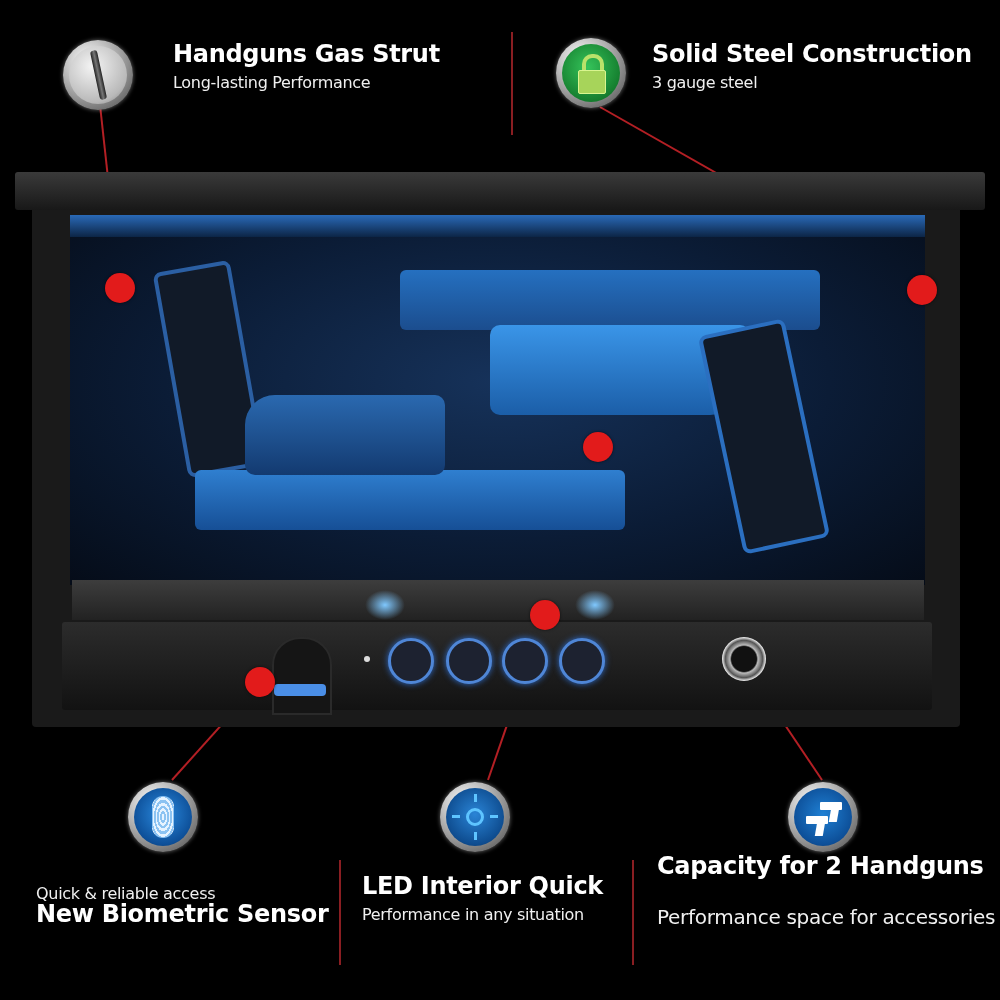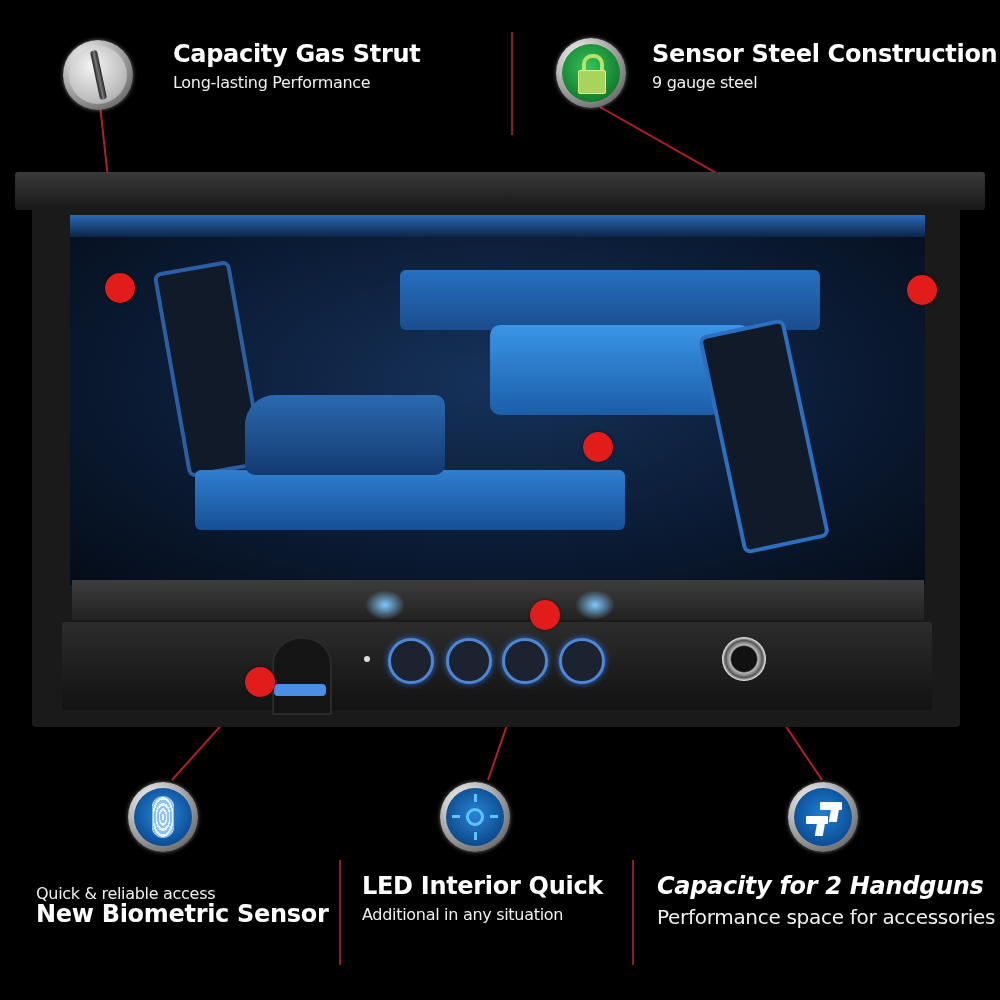--- a/index.html
+++ b/index.html
@@ -39,33 +39,33 @@
   </g>
 </svg>
 
 <div class="divider" style="left:511px; top:32px; height:103px;"></div>
 
 <div class="badge" style="left:63px; top:40px;">
   <div class="inner" style="background:radial-gradient(circle at 40% 35%, #f4f4f4, #b9b9b9 70%, #777);">
     <div style="position:absolute; left:26px; top:4px; width:7px; height:50px; background:linear-gradient(90deg,#222,#777,#222); transform:rotate(-12deg); border-radius:3px;"></div>
   </div>
 </div>
-<div class="abs title" style="left:173px; top:40px;">Capacity Gas Strut</div>
+<div class="abs title" style="left:173px; top:40px;">Handguns Gas Strut</div>
 <div class="abs sub" style="left:173px; top:73px;">Long-lasting Performance</div>
 
 <div class="badge" style="left:556px; top:38px;">
   <div class="inner" style="background:radial-gradient(circle at 45% 40%, #35c35a, #137a2c 75%, #0a4a1a);">
     <div style="position:absolute; left:16px; top:10px; width:26px; height:38px;">
       <div style="position:absolute; left:4px; top:0; width:14px; height:14px; border:4px solid #b9e26a; border-bottom:none; border-radius:10px 10px 0 0;"></div>
       <div style="position:absolute; left:0; top:16px; width:26px; height:22px; background:#a7d45a; border-radius:2px; border:1px solid #d9f58f;"></div>
     </div>
   </div>
 </div>
-<div class="abs title" style="left:652px; top:40px;">Sensor Steel Construction</div>
-<div class="abs sub" style="left:652px; top:73px;">9 gauge steel</div>
+<div class="abs title" style="left:652px; top:40px;">Solid Steel Construction</div>
+<div class="abs sub" style="left:652px; top:73px;">3 gauge steel</div>
 
 <div>
   <div class="body-box"></div>
   <div class="interior">
     <div style="position:absolute; left:0; top:0; width:100%; height:22px; background:linear-gradient(#2a6ab8,#0c2546);"></div>
 
     <div class="grip" style="left:100px; top:50px; width:70px; height:200px; transform:rotate(-10deg); background:#111a28; border:4px solid #2b5fa3;"></div>
     <div class="gun" style="left:125px; top:255px; width:430px; height:60px;"></div>
     <div class="gun" style="left:175px; top:180px; width:200px; height:80px; background:linear-gradient(#2a69b0,#133a70); border-radius:30px 10px 10px 10px;"></div>
 
@@ -122,16 +122,16 @@
   </div>
 </div>
 
 <div class="divider" style="left:339px; top:860px; height:105px;"></div>
 <div class="divider" style="left:632px; top:860px; height:105px;"></div>
 
 <div class="abs title" style="left:36px; top:872px;margin-top:28px;">New Biometric Sensor</div>
 <div class="abs sub" style="left:36px; top:884px;">Quick &amp; reliable access</div>
 
 <div class="abs title" style="left:362px; top:872px;">LED Interior Quick</div>
-<div class="abs sub" style="left:362px; top:905px;">Additional in any situation</div>
+<div class="abs sub" style="left:362px; top:905px;">Performance in any situation</div>
 
-<div class="abs title" style="left:657px; top:872px;font-style:italic;">Capacity for 2 Handguns</div>
+<div class="abs title" style="left:657px; top:852px;">Capacity for 2 Handguns</div>
 <div class="abs sub" style="left:657px; top:905px; font-size:20px;">Performance space for accessories</div>
 
 </body></html>

